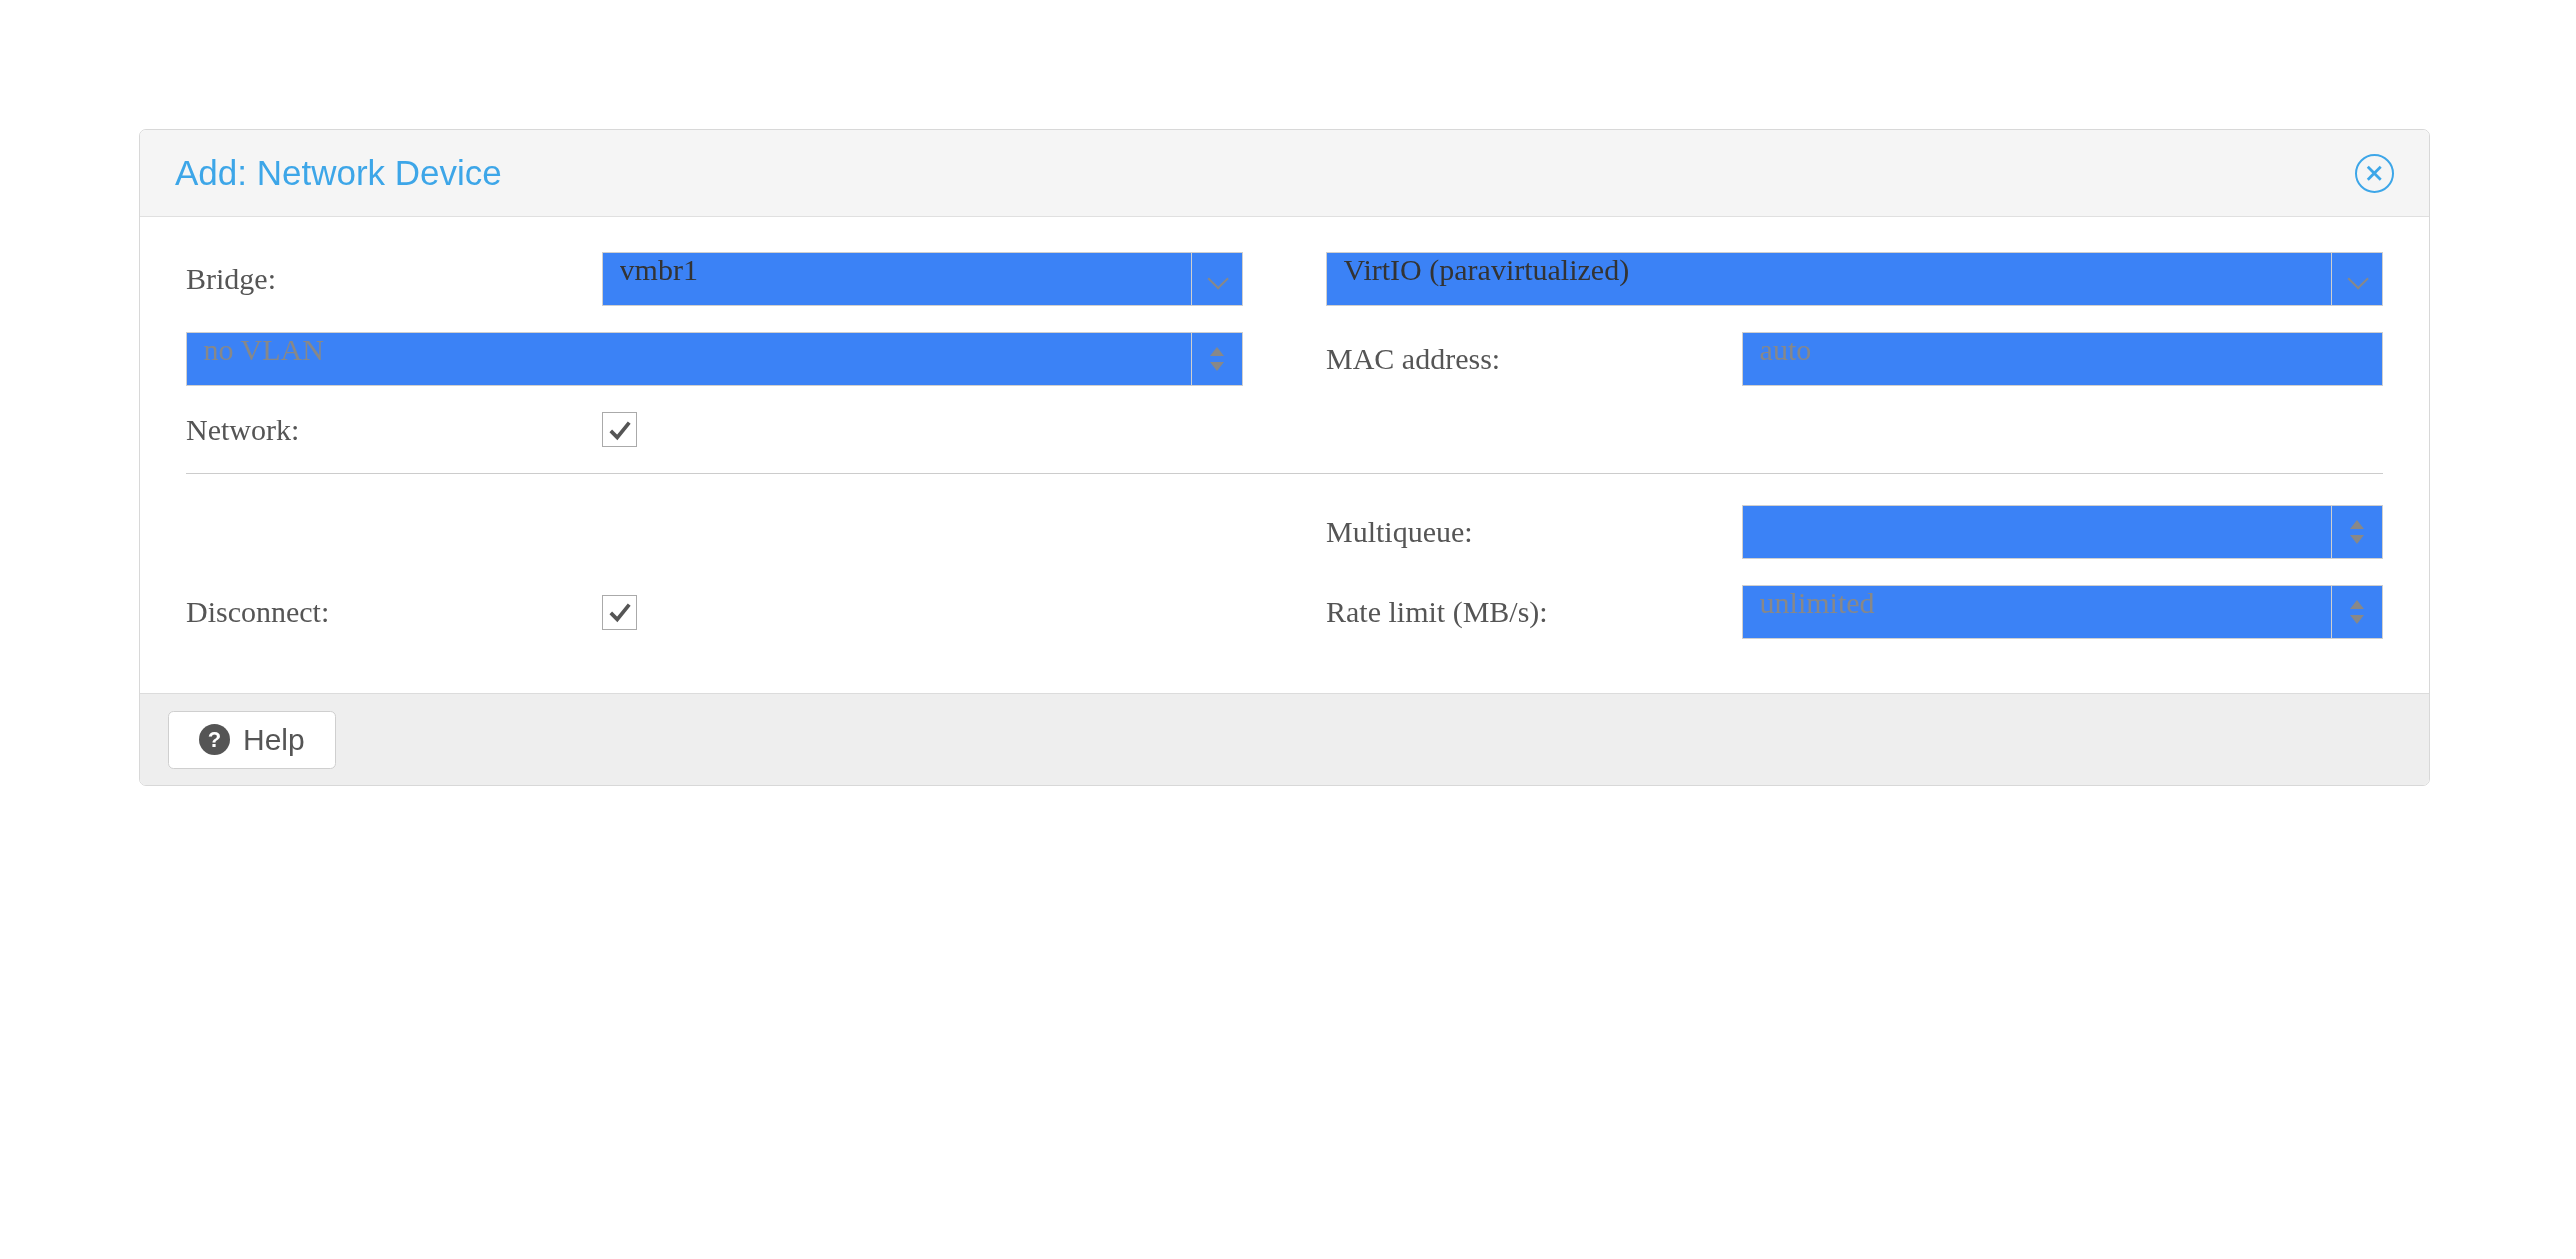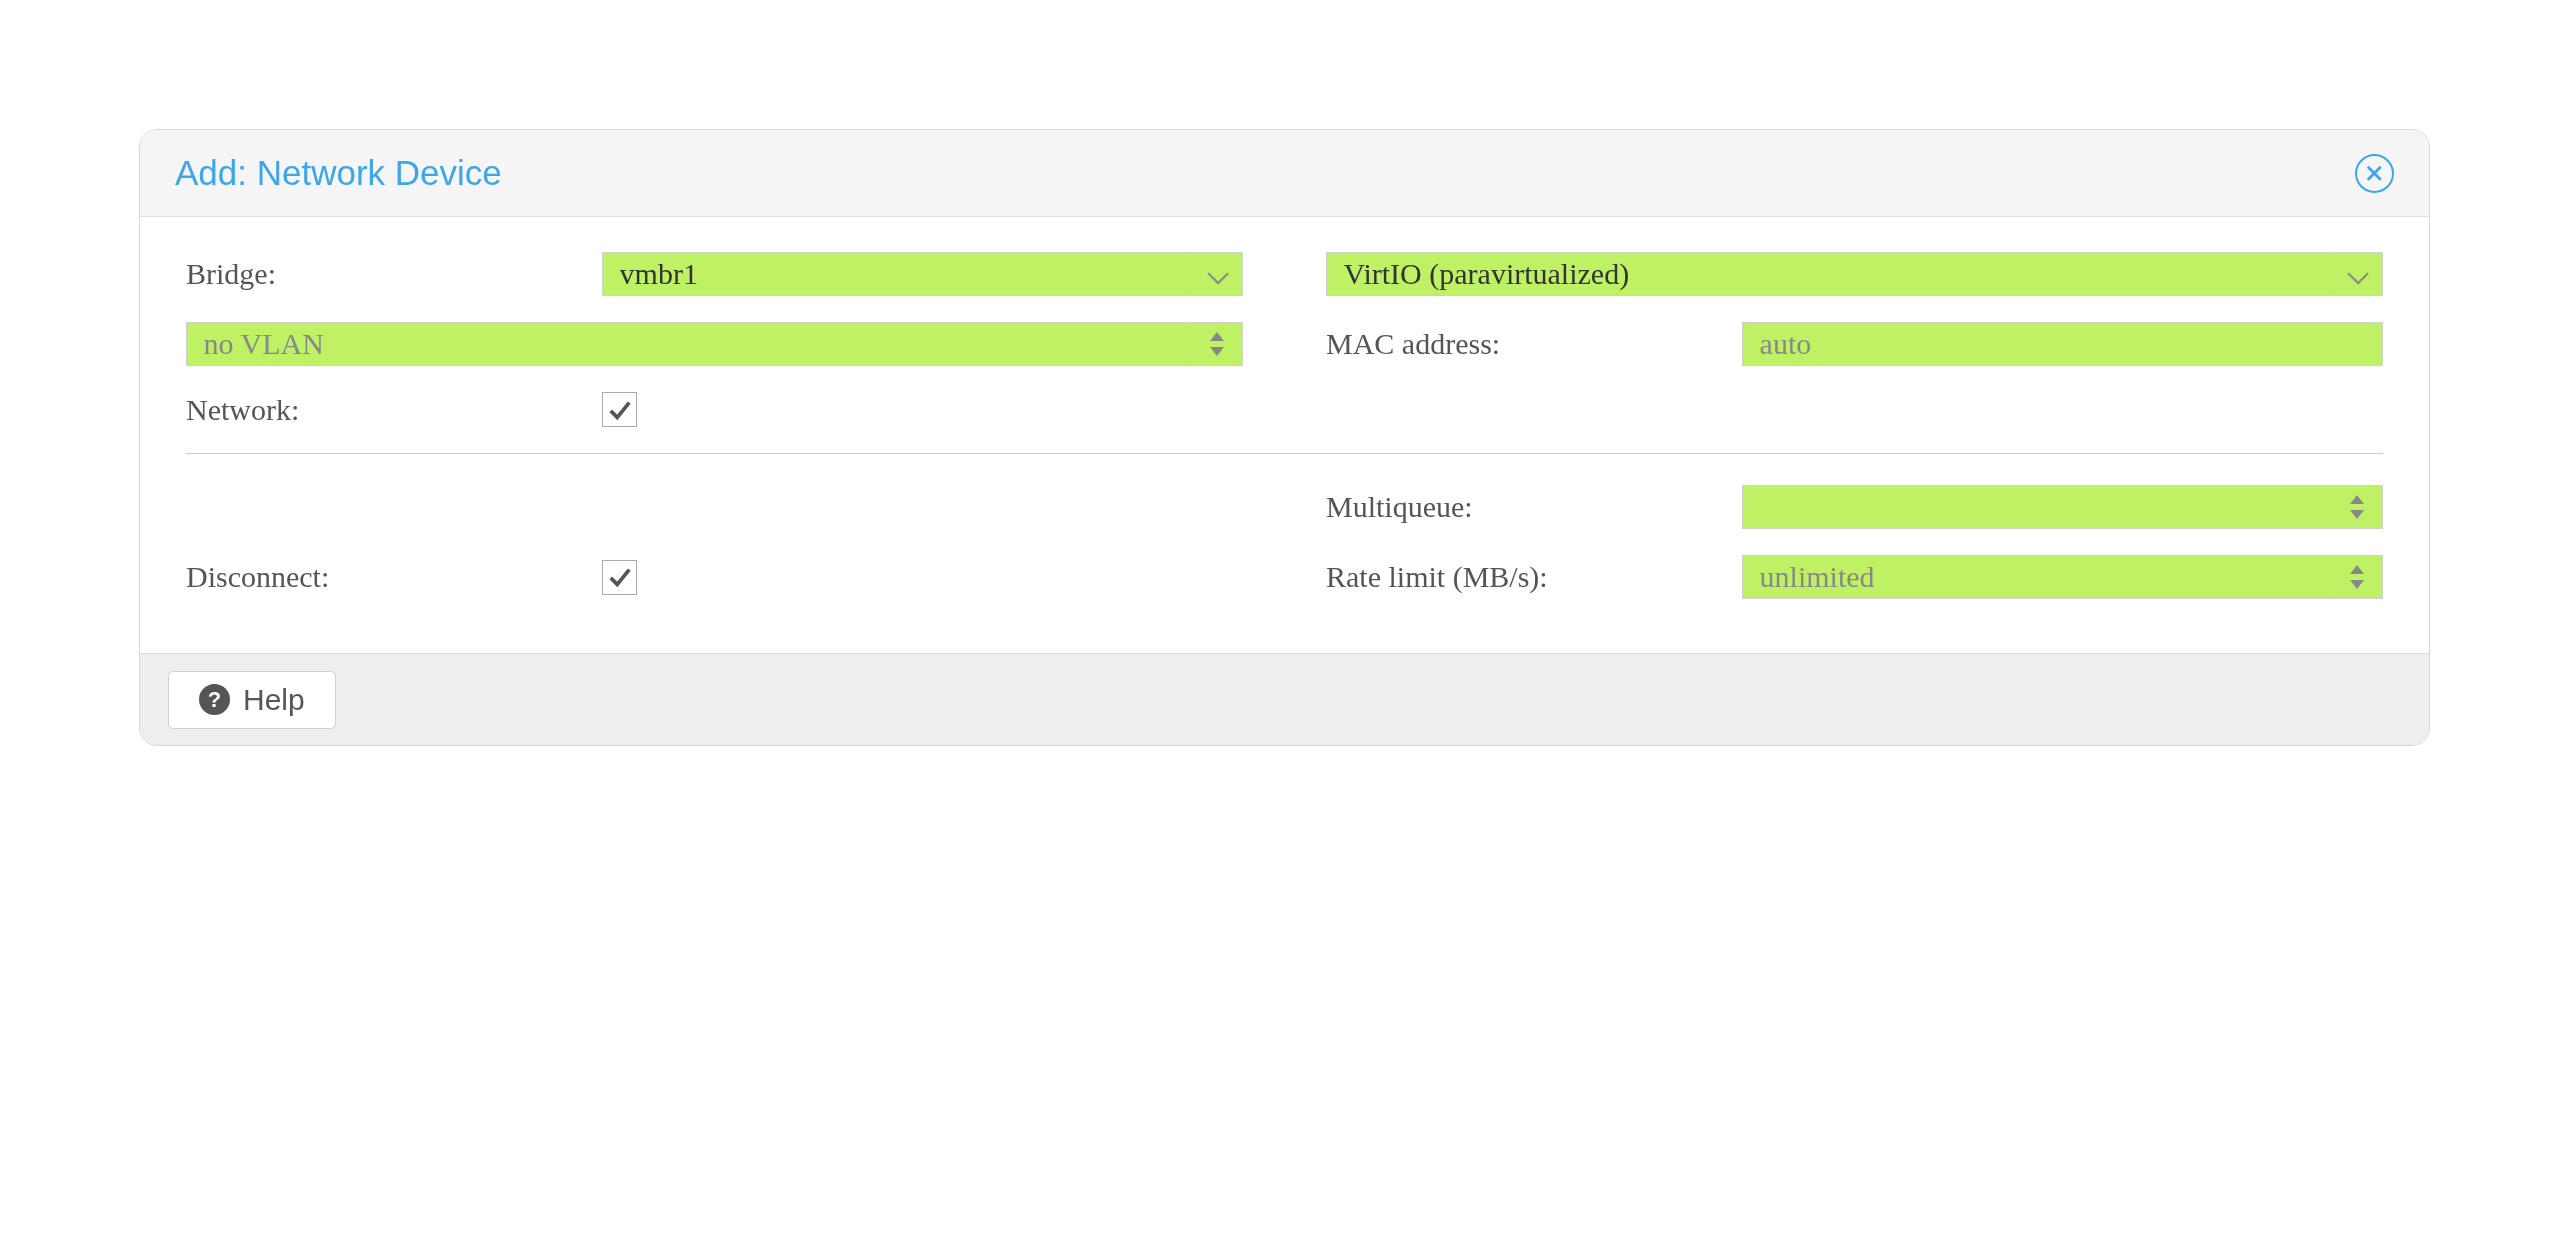--- a/index.html
+++ b/index.html
@@ -10,21 +10,21 @@
     background: #ffffff;
     color: #555;
     font-size: 28px;
   }
   .dialog {
     position: absolute;
     left: 139px;
     top: 129px;
     width: 2291px;
     border: 1.8px solid #d8d8d8;
-    border-radius: 18px;
+    border-radius: 7px;
     background: #ffffff;
     overflow: hidden;
   }
   .dialog-header {
     display: flex;
     align-items: center;
     justify-content: space-between;
     background: #f5f5f5;
     padding: 23px 35px;
     border-bottom: 1.8px solid #e0e0e0;
@@ -65,24 +65,24 @@
     width: 416px;
     font-size: 30px;
     color: #555;
   }
   .field-control {
     flex: 1;
   }
   .input-wrap {
     position: relative;
     display: flex;
-    align-items: center;
+    align-items: flex-start;
     border: 1.8px solid #cfcfcf;
-    background: #bef264;
-    height: 44px;
+    background: #3b82f6;
+    height: 54px;
     padding: 0 16.6px;
   }
   .input-wrap input {
     border: none;
     outline: none;
     font-size: 30px;
     width: 100%;
     color: #333;
     background: transparent;
     font-family: inherit;

